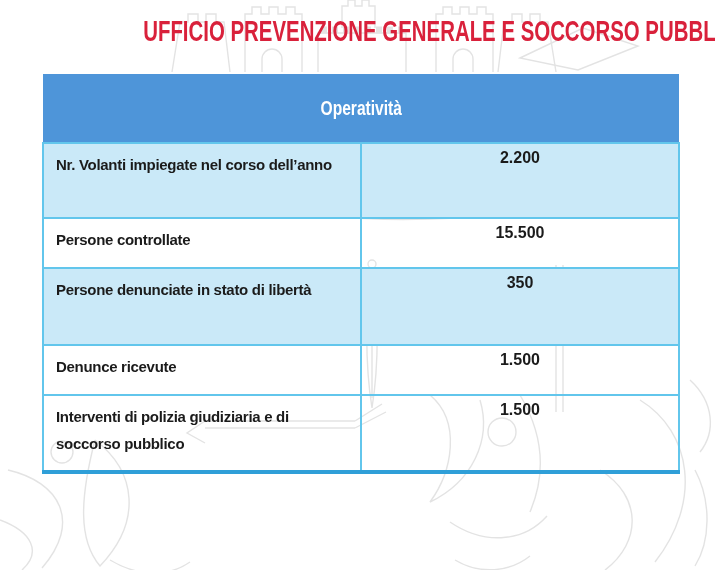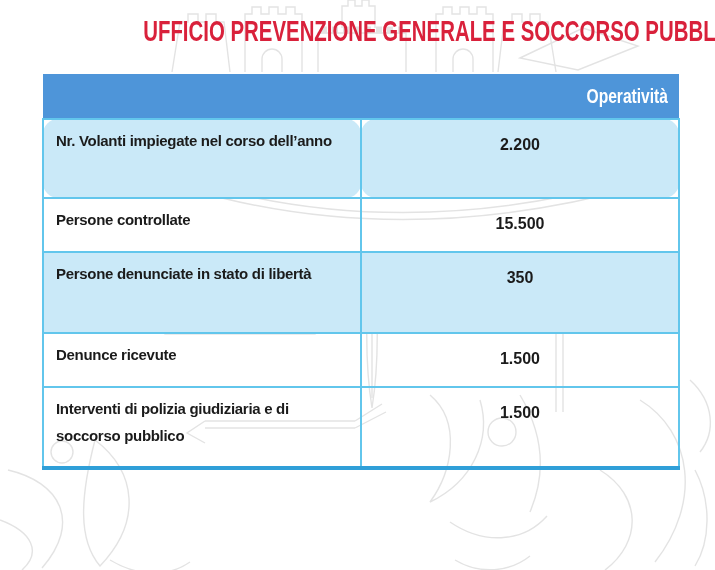--- a/index.html
+++ b/index.html
@@ -35,23 +35,23 @@
   }
   table.stats{
     border-collapse:collapse;
     table-layout:fixed;
     width:638px;
   }
   table.stats th{
     background:#4E95D9;
     border:none;
     height:44px;
-    text-align:right;
+    text-align:center;
     vertical-align:middle;
-    padding:0;
+    padding:12px;
   }
   .header-label{
     display:inline-block;
     color:#ffffff;
     font-size:20px;font-weight:700;
     transform:scaleX(0.78);
     transform-origin:center center;
     white-space:nowrap;
   }
   table.stats td{
@@ -63,26 +63,26 @@
   }
   td.label-cell{
     width:311px;
     padding:7px 4px 4px 12px;
     font-size:15px;
     line-height:27px;
     letter-spacing:-0.3px;
   }
   td.value-cell{
     text-align:center;
-    padding:11px 2px 4px 2px;
+    padding:0 2px 4px 2px;
     font-size:16px;
     line-height:27px;
   }
   tr.alt td{background:#CAE9F8;}
-  tr.h66 td{height:62px;border-radius:15px;}
+  tr.h66 td{height:62px;}
   tr.h41 td{height:37px;border-radius:12px;}
   tr.h43 td{height:39px;}
   tr.h68 td{height:64px;}
   tr.h40 td{height:36px;}
   tr.h67 td{height:63px;}
   tr.last td{border-bottom:4px solid #2F9FD8;}
 </style>
 </head>
 <body>
 

